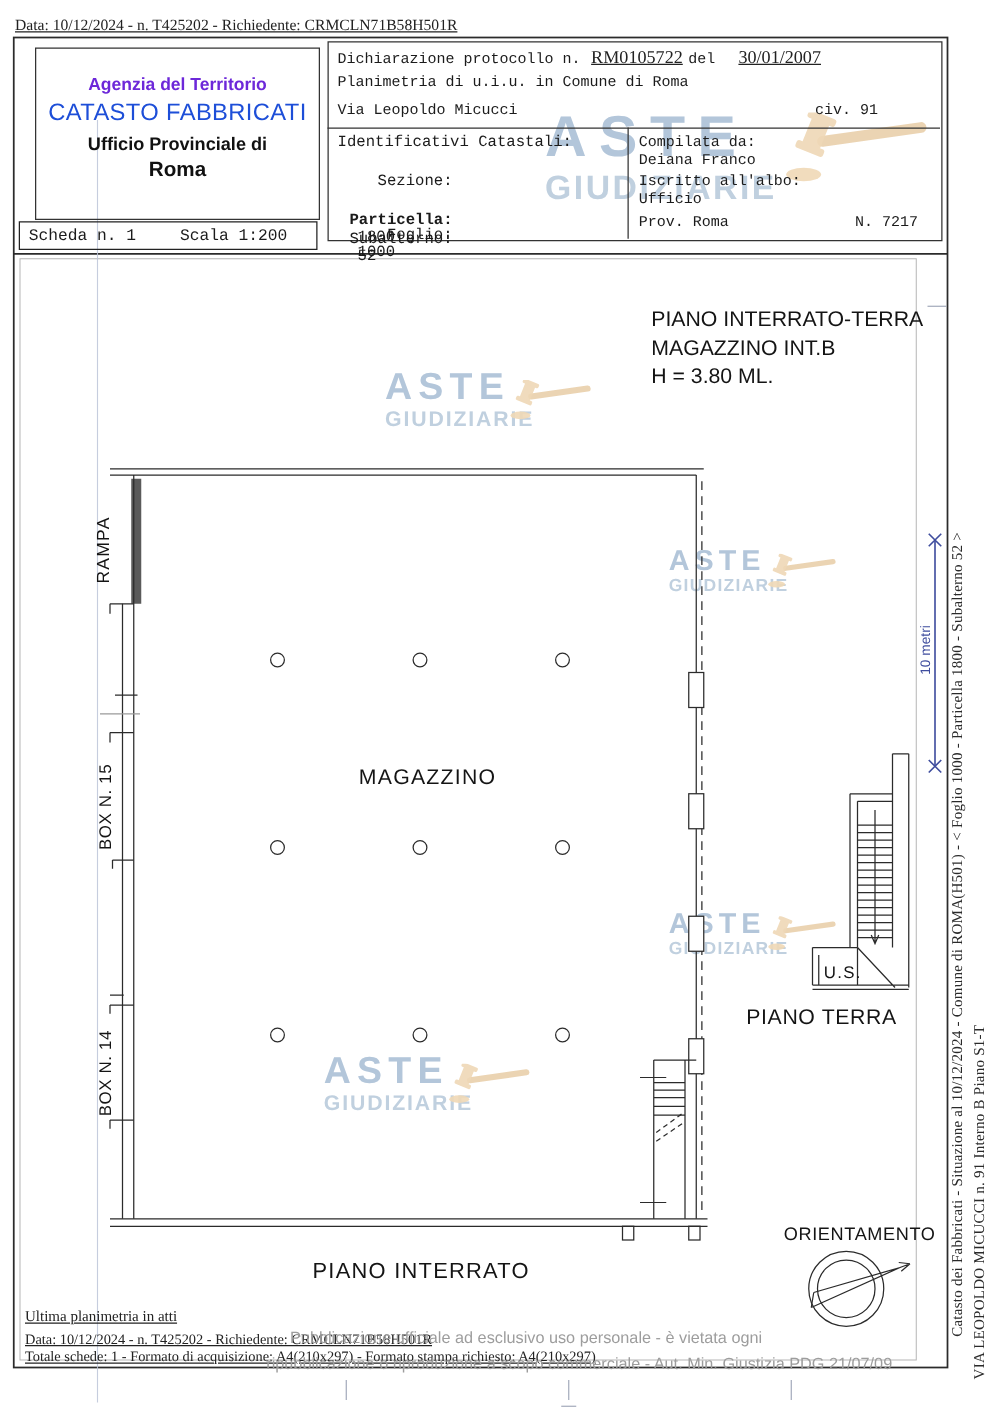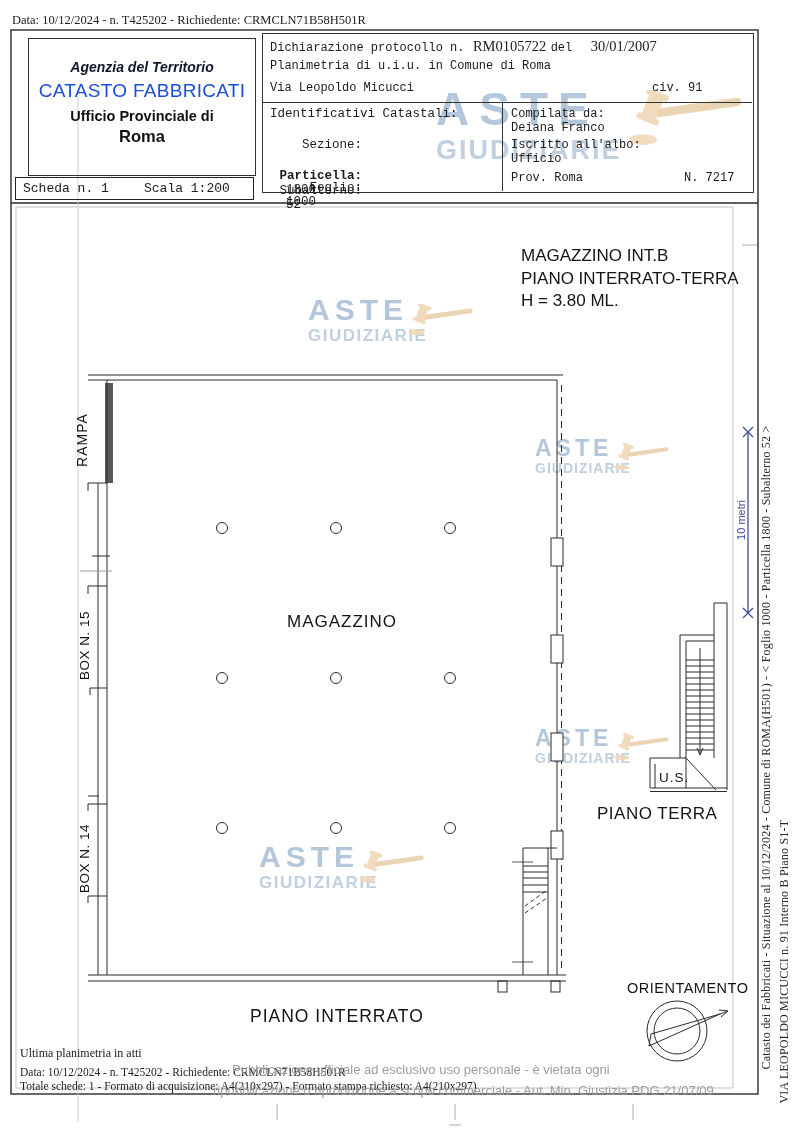--- a/index.html
+++ b/index.html
@@ -1,19 +1,19 @@
 <!DOCTYPE html>
 <html><head>
 <meta charset="utf-8">
 <style>
   html,body{margin:0;padding:0;background:#ffffff;}
   #page{position:relative;width:800px;height:1131px;background:#ffffff;overflow:hidden;
         font-family:"Liberation Sans",sans-serif;}
   .abs{position:absolute;}
-  .serif{font-family:"Liberation Serif",serif;color:#222;}
+  .serif{font-family:"Liberation Serif",serif;color:#222;text-decoration:underline;}
   .tw{font-family:"Liberation Mono",monospace;color:#1b1b1b;white-space:pre;}
   .box{position:absolute;border:1px solid #333;background:transparent;}
   .lbl{position:absolute;color:#141414;font-family:"Liberation Sans",sans-serif;white-space:nowrap;z-index:4;}
   .vlabel{position:absolute;text-align:center;transform:rotate(-90deg);color:#141414;
           font-family:"Liberation Sans",sans-serif;white-space:nowrap;z-index:4;}
   .mtext{position:absolute;transform:rotate(-90deg);font-family:"Liberation Serif",serif;
          color:#2a2a2a;text-align:center;white-space:nowrap;z-index:4;font-size:12px;letter-spacing:.2px;}
   
   .wm{position:absolute;z-index:1;line-height:.95;}
   .wm-aste{display:block;color:#b3c6da;font-weight:bold;}
@@ -177,21 +177,21 @@
         <line x1="633" y1="1104" x2="633" y2="1120"></line>
         <line x1="449" y1="1125" x2="461" y2="1125"></line>
         <line x1="742" y1="245" x2="757" y2="245"></line>
       </g>
     </g>
   </svg>
 
   <div class="abs serif" style="left:12px;top:13px;font-size:12.5px;z-index:4;">Data: 10/12/2024 - n. T425202 - Richiedente: CRMCLN71B58H501R</div>
 
   <div class="box" style="left:28px;top:38px;width:226px;height:136px;text-align:center;z-index:3;">
-    <div style="margin-top:20px;font-size:14px;font-weight:bold;color:#0f172a;font-style:italic;">Agenzia del Territorio</div>
+    <div style="margin-top:20px;font-size:14px;font-weight:bold;color:#6d28d9;">Agenzia del Territorio</div>
     <div style="margin-top:5px;font-size:19px;font-weight:normal;letter-spacing:.3px;color:#1d4ed8;">CATASTO FABBRICATI</div>
     <div style="margin-top:6px;font-size:14.5px;font-weight:bold;color:#111;">Ufficio Provinciale di</div>
     <div style="margin-top:3px;font-size:16.5px;font-weight:bold;color:#111;">Roma</div>
   </div>
 
   <div class="box" style="left:15px;top:177px;width:224px;height:21px;border-width:1.6px;border-color:#222;z-index:3;padding-left:13px;">
     <span class="tw" style="position:absolute;left:7px;top:3px;font-size:13px;">Scheda n. 1</span>
     <span class="tw" style="position:absolute;left:128px;top:3px;font-size:13px;">Scala 1:200</span>
   </div>
 
@@ -228,22 +228,22 @@
   </div>
 
   <div class="abs tw" style="left:511px;top:107px;font-size:12px;z-index:4;">Compilata da:</div>
   <div class="abs tw" style="left:511px;top:121px;font-size:12px;z-index:4;">Deiana Franco</div>
   <div class="abs tw" style="left:511px;top:138px;font-size:12px;z-index:4;">Iscritto all'albo:</div>
   <div class="abs tw" style="left:511px;top:152px;font-size:12px;z-index:4;">Ufficio</div>
   <div class="abs tw" style="left:511px;top:171px;font-size:12px;z-index:4;">Prov. Roma</div>
   <div class="abs tw" style="left:684px;top:171px;font-size:12px;z-index:4;">N. 7217</div>
 
   <div class="lbl" style="left:521px;top:245px;font-size:17px;line-height:22.5px;">
+    <div>PIANO INTERRATO-TERRA</div>
     <div>MAGAZZINO INT.B</div>
-    <div>PIANO INTERRATO-TERRA</div>
     <div>H = 3.80 ML.</div>
   </div>
 
   <div class="vlabel" style="left:32px;top:432px;width:100px;font-size:14px;letter-spacing:1px;">RAMPA</div>
   <div class="vlabel" style="left:29px;top:638px;width:110px;font-size:13.5px;letter-spacing:.5px;">BOX N. 15</div>
   <div class="vlabel" style="left:29px;top:851px;width:110px;font-size:13.5px;letter-spacing:.5px;">BOX N. 14</div>
   <div class="lbl" style="left:287px;top:612px;font-size:17px;letter-spacing:1px;">MAGAZZINO</div>
   <div class="lbl" style="left:250px;top:1006px;font-size:17.5px;letter-spacing:1px;">PIANO INTERRATO</div>
   <div class="lbl" style="left:659px;top:770px;font-size:13.5px;letter-spacing:1px;">U.S.</div>
   <div class="lbl" style="left:597px;top:804px;font-size:17px;letter-spacing:.5px;">PIANO TERRA</div>

